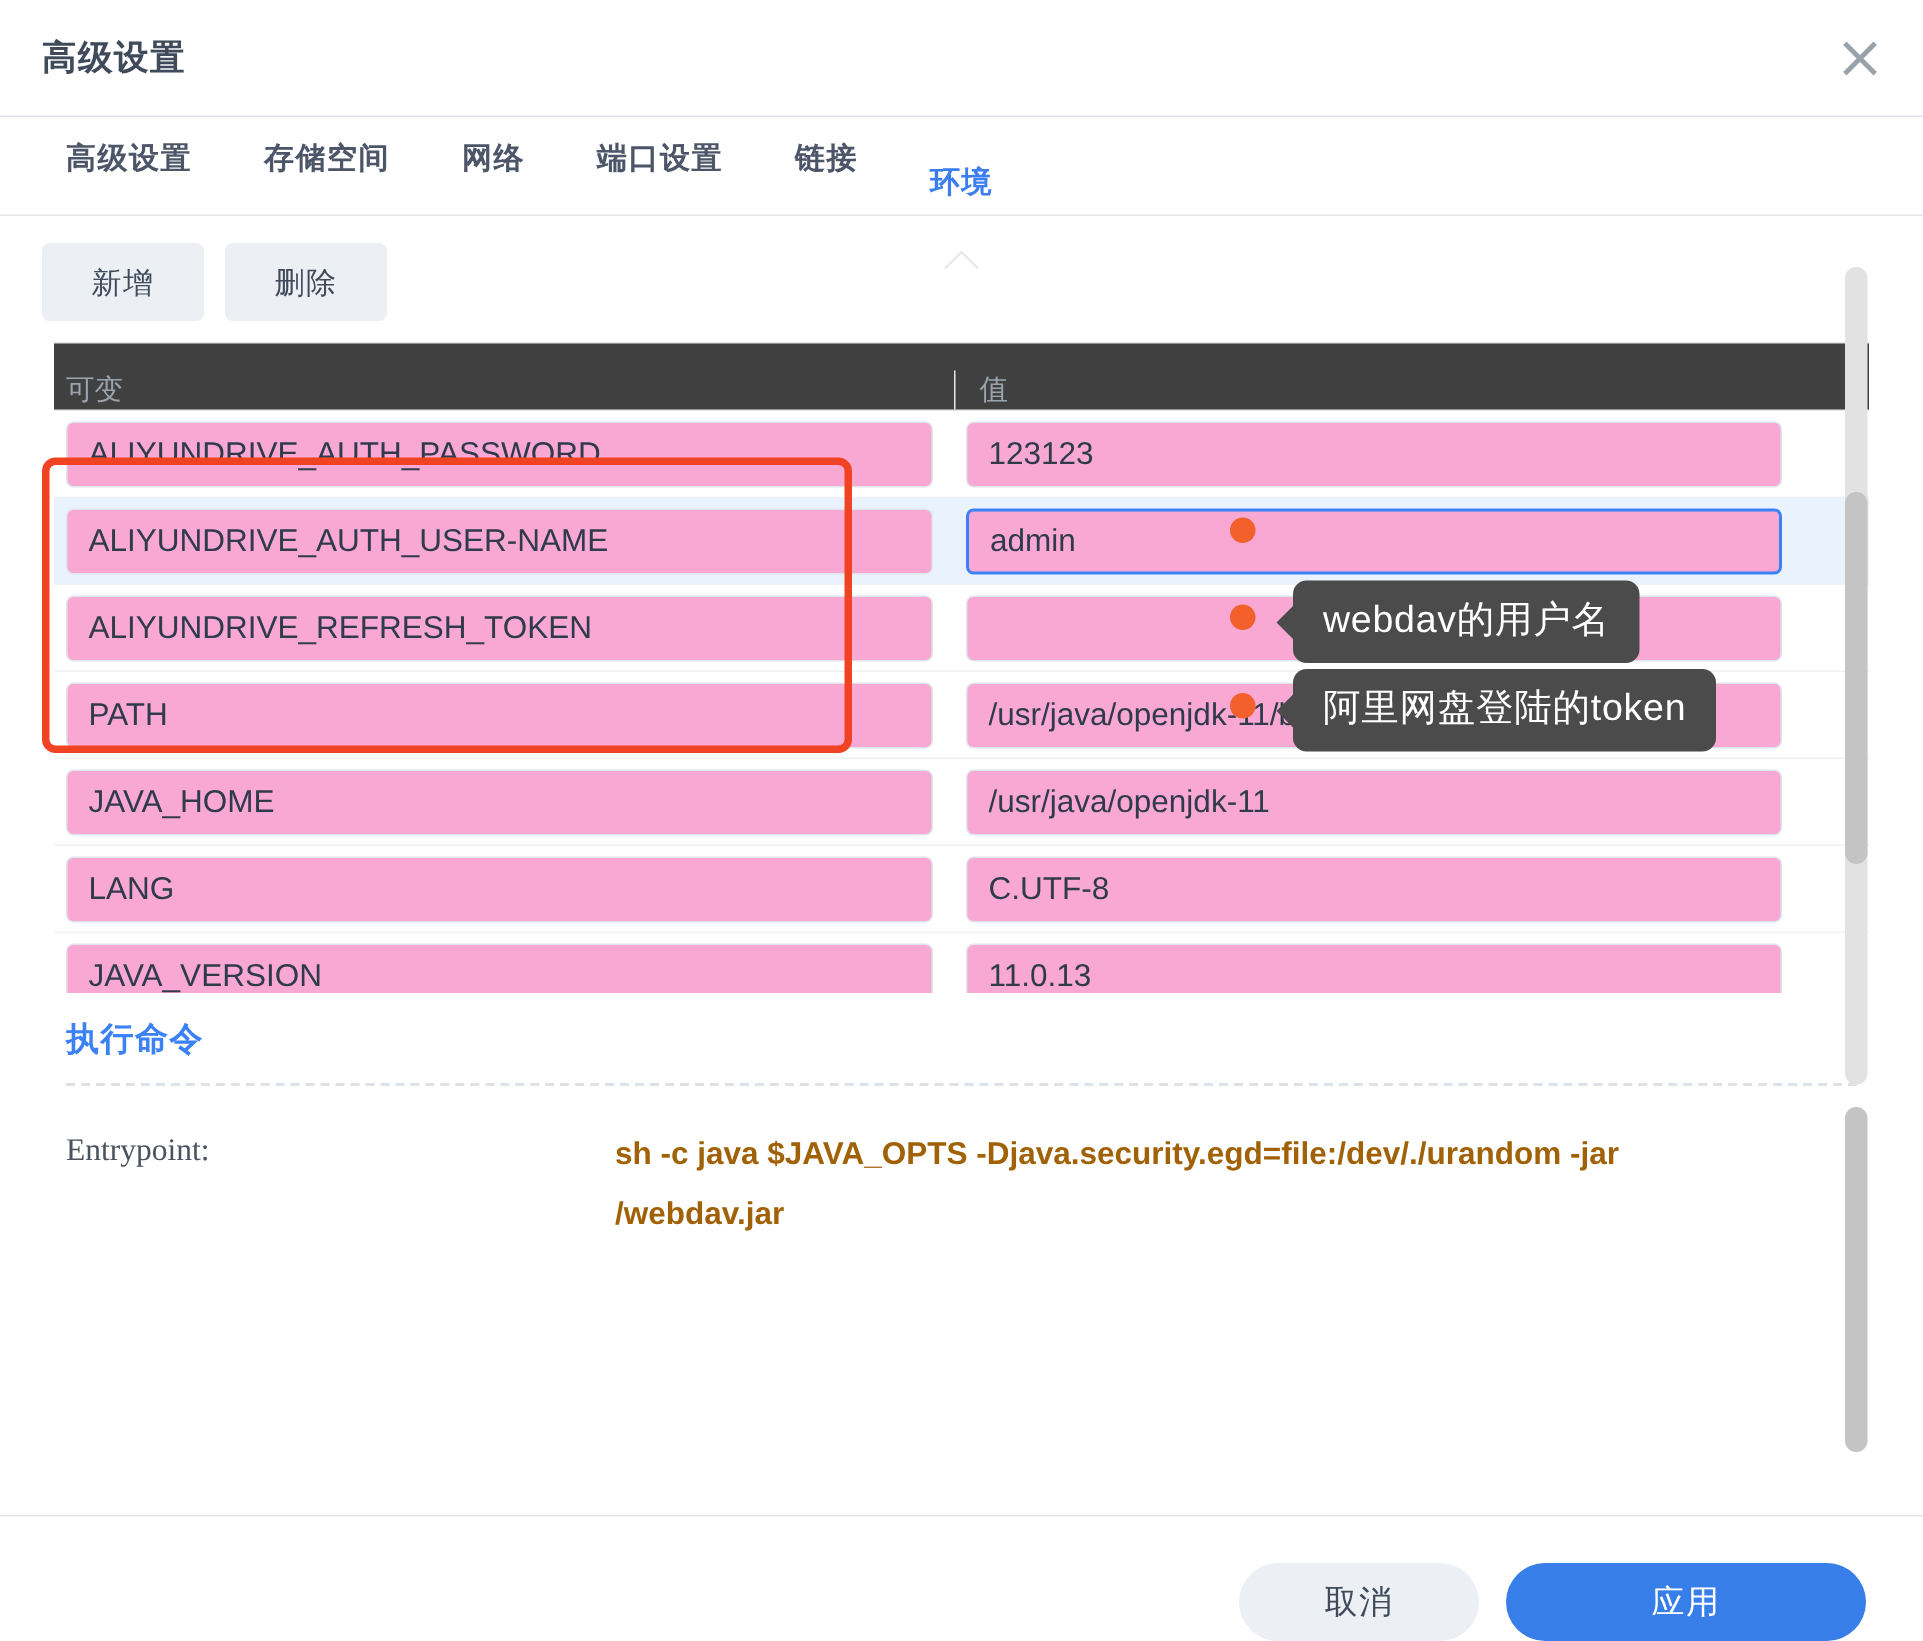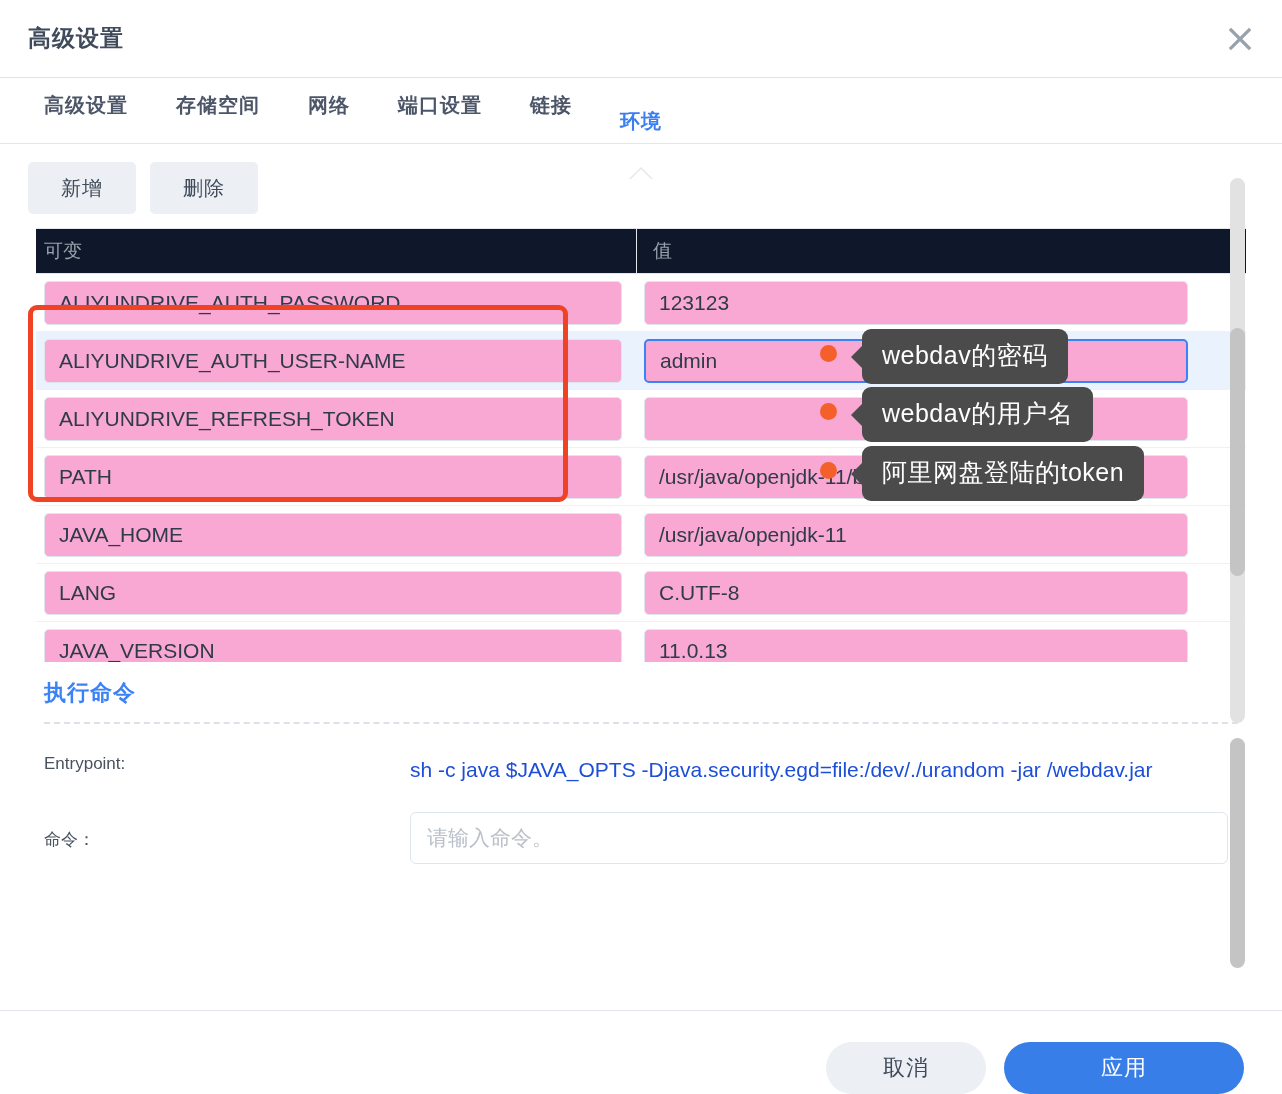--- a/index.html
+++ b/index.html
@@ -79,22 +79,23 @@
     min-width: 108px; height: 52px;
     font-size: 20px; color: #3f4a5a; font-family: inherit; font-weight: 400;
     cursor: pointer; letter-spacing: 1px;
   }
 
   
   .table-wrap { position: relative; height: 434px; overflow: hidden; }
   .table-head {
     display: flex; height: 46px;
     border-bottom: 1px solid #e3e7ec; border-top: 1px solid #e3e7ec;
-    background: #0f172a;
+    background: #404040;
     margin: 0 36px 0 36px;
+    align-items: flex-end;
   }
   .th {
     font-size: 19px; color: #9aa3ae; display: flex; align-items: center;
     padding-left: 8px;
   }
   .th.var  { width: 600px; }
   .th.val  { width: 572px; border-left: 1px solid #e3e7ec; padding-left: 16px; }
 
   .rows { position: relative; }
   .row {
@@ -164,25 +165,26 @@
   .cmd-title {
     color: #3b82f6; font-size: 22px; font-weight: 700;
     padding: 16px 0 14px 8px; letter-spacing: 1px;
   }
   .dashed {
     border-top: 2px dashed #dde2e8;
     margin: 0 44px 0 8px;
   }
   .cmd-row { display: flex; padding: 26px 0 0 8px; }
   .cmd-label {
-    width: 366px; font-size: 17px; color: #4a5costy; color: #49525f;
+    width: 366px; font-size: 21px; color: #4a5costy; color: #49525f;
     padding-top: 4px;
+    font-family: Liberation Serif, serif;
   }
   .cmd-value {
-    font-size: 21px; color: #1d4ed8; line-height: 1.9; max-width: 760px;
+    font-size: 21px; color: #a16207; line-height: 1.9; max-width: 760px; font-weight: bold;
   }
   .cmd-row.second { padding-top: 22px; align-items: center; }
   .cmd-input {
     width: 818px; height: 52px;
     border: 1px solid #dfe5ec; border-radius: 6px;
     background: #fff; outline: none;
     font-size: 21px; color: #2f3a4a; font-family: inherit;
     padding: 0 16px;
   }
   .cmd-input::placeholder { color: #b9c0c9; }
@@ -314,34 +316,29 @@
 
   <div class="cmd-section">
     <div class="cmd-title">执行命令</div>
     <div class="dashed"></div>
 
     <div class="cmd-row">
       <div class="cmd-label">Entrypoint:</div>
       <div class="cmd-value">sh -c java $JAVA_OPTS -Djava.security.egd=file:/dev/./urandom -jar /webdav.jar</div>
     </div>
 
-    <div class="cmd-row second">
-      <div class="cmd-label">命令：</div>
-      <input class="cmd-input" placeholder="请输入命令。" style="">
-    </div>
   </div>
 
   <div class="sb-track" style="left:1230px; top:178px; height:545px;"></div>
   <div class="sb-thumb" style="left:1230px; top:328px; height:248px;"></div>
   <div class="sb-thumb" style="left:1230px; top:738px; height:230px;"></div>
 
   <div class="red-box"></div>
 
   <div class="dot" style="left:820px; top:345px;"></div>
-  <div class="tip" style="left:862px; top:329px;">webdav的密码</div>
 
   <div class="dot" style="left:820px; top:403px;"></div>
   <div class="tip" style="left:862px; top:387px;">webdav的用户名</div>
 
   <div class="dot" style="left:820px; top:462px;"></div>
   <div class="tip" style="left:862px; top:446px;">阿里网盘登陆的token</div>
 
   <div class="footer">
     <button class="pill cancel">取消</button>
     <button class="pill apply">应用</button>

